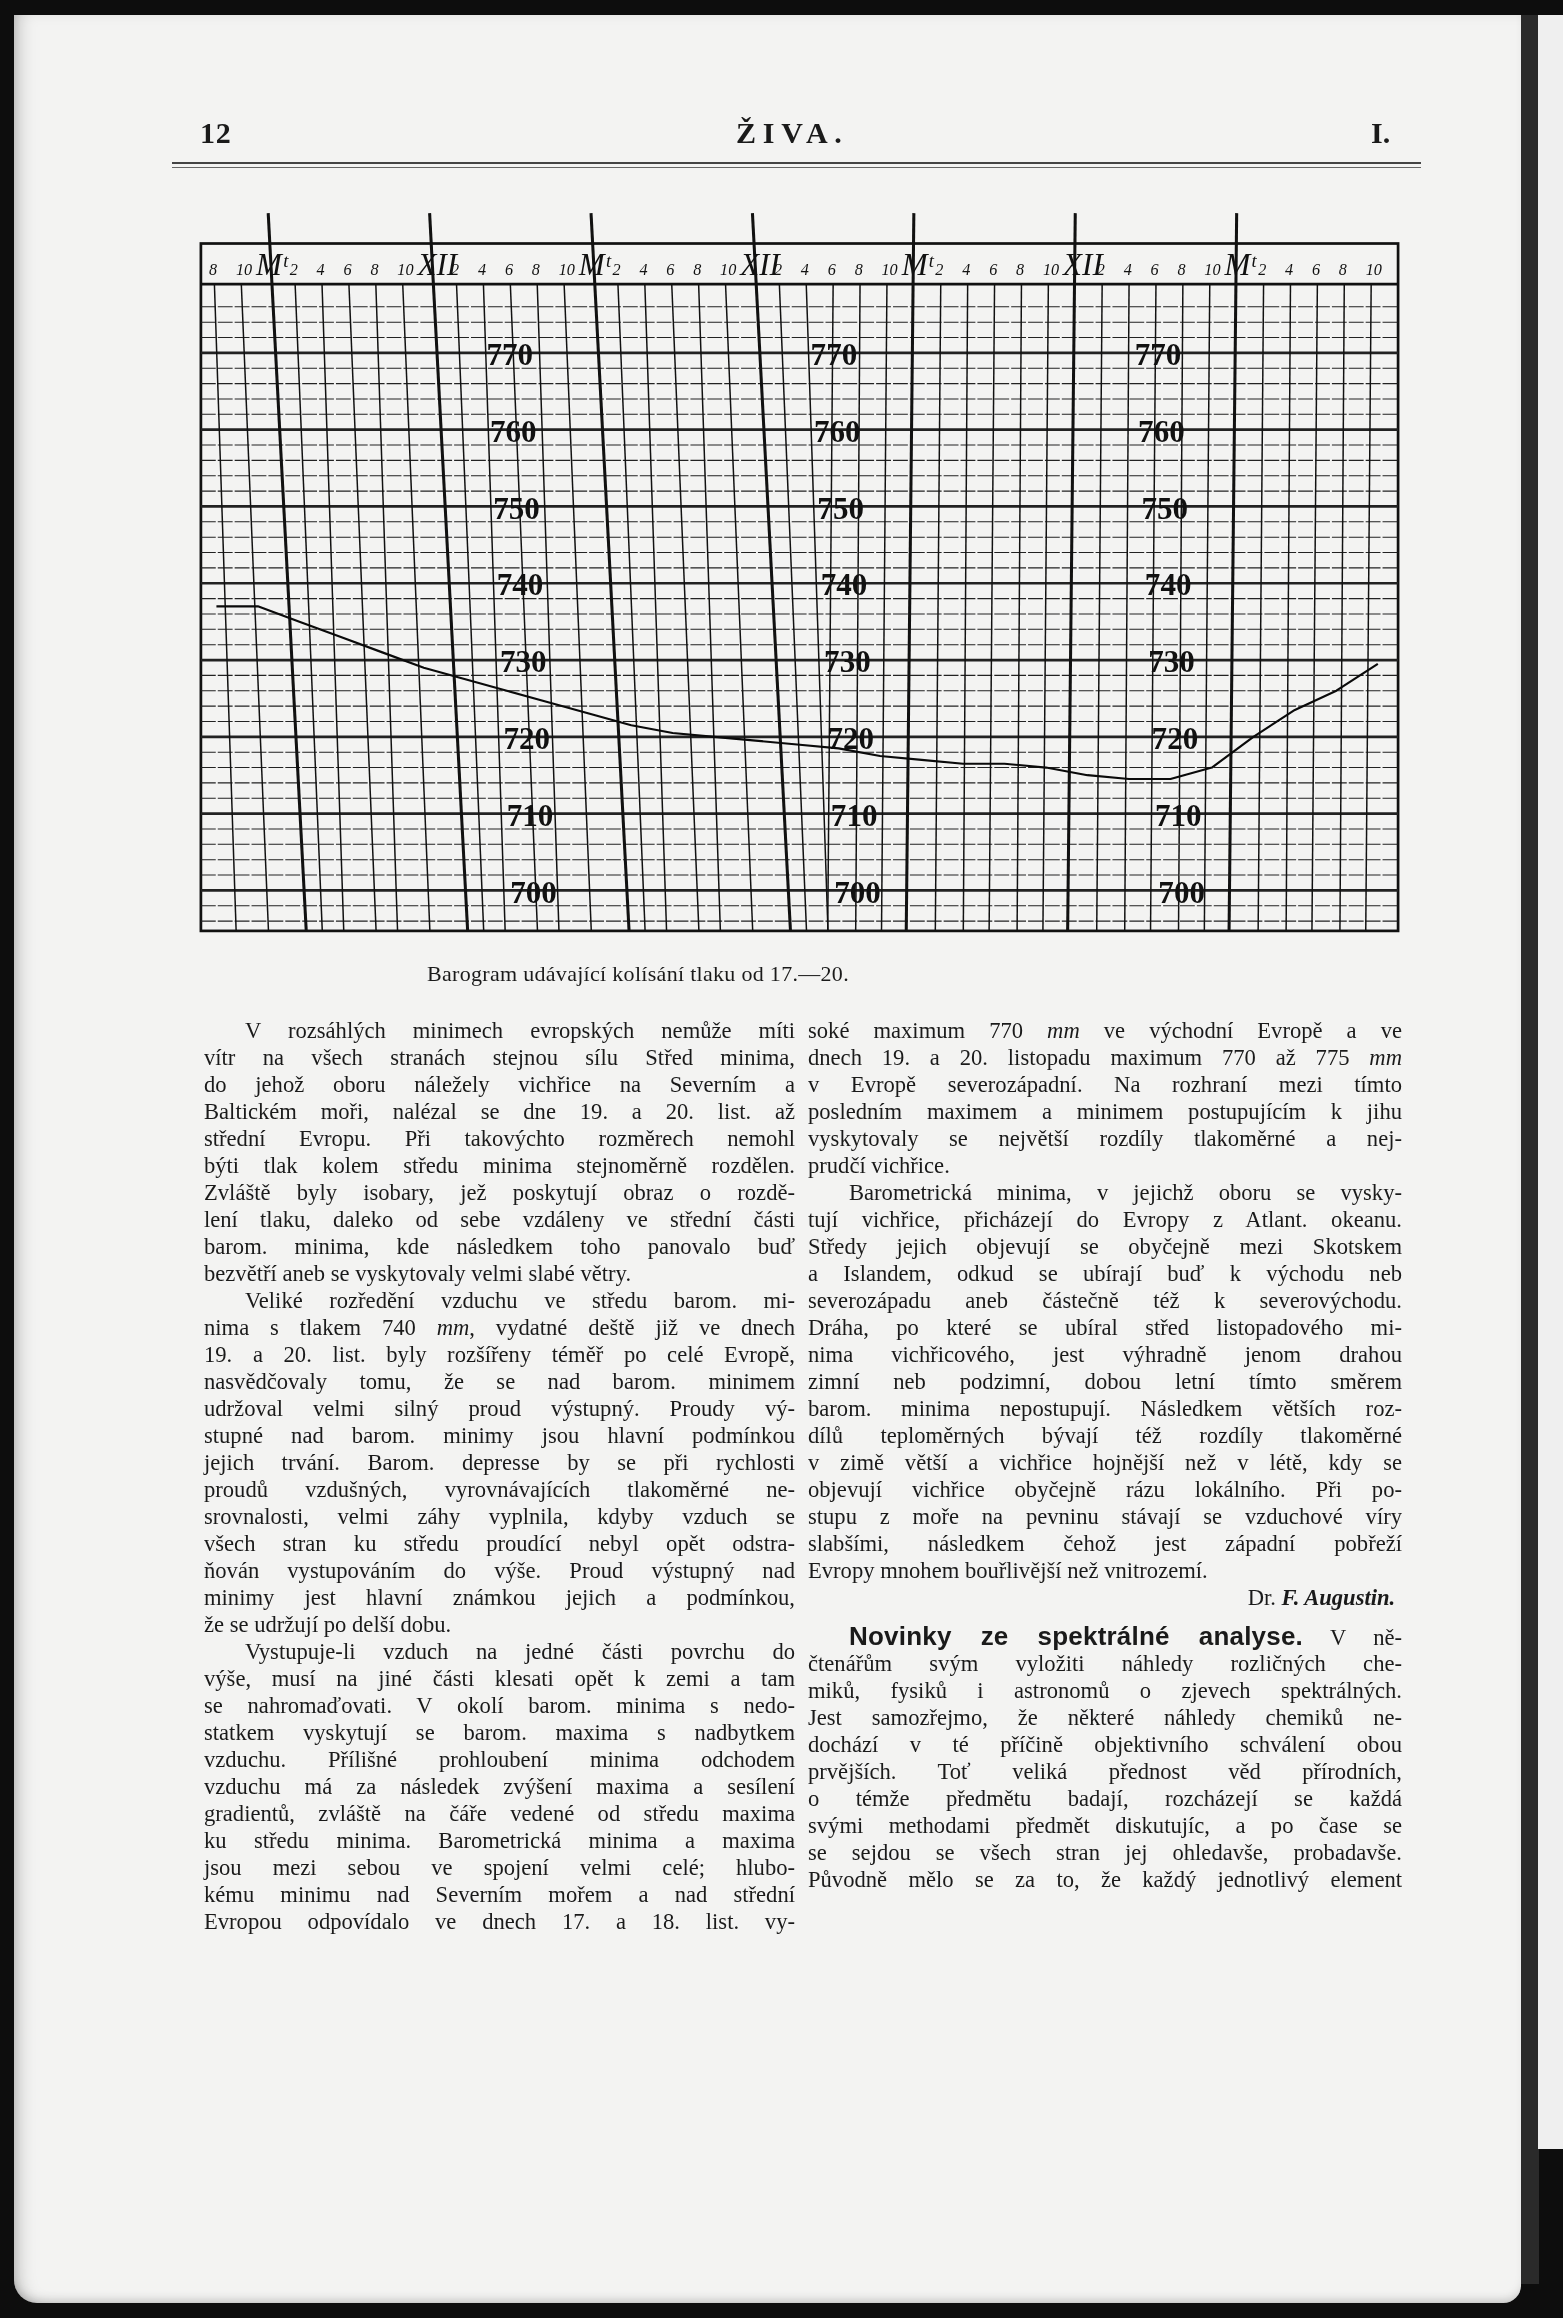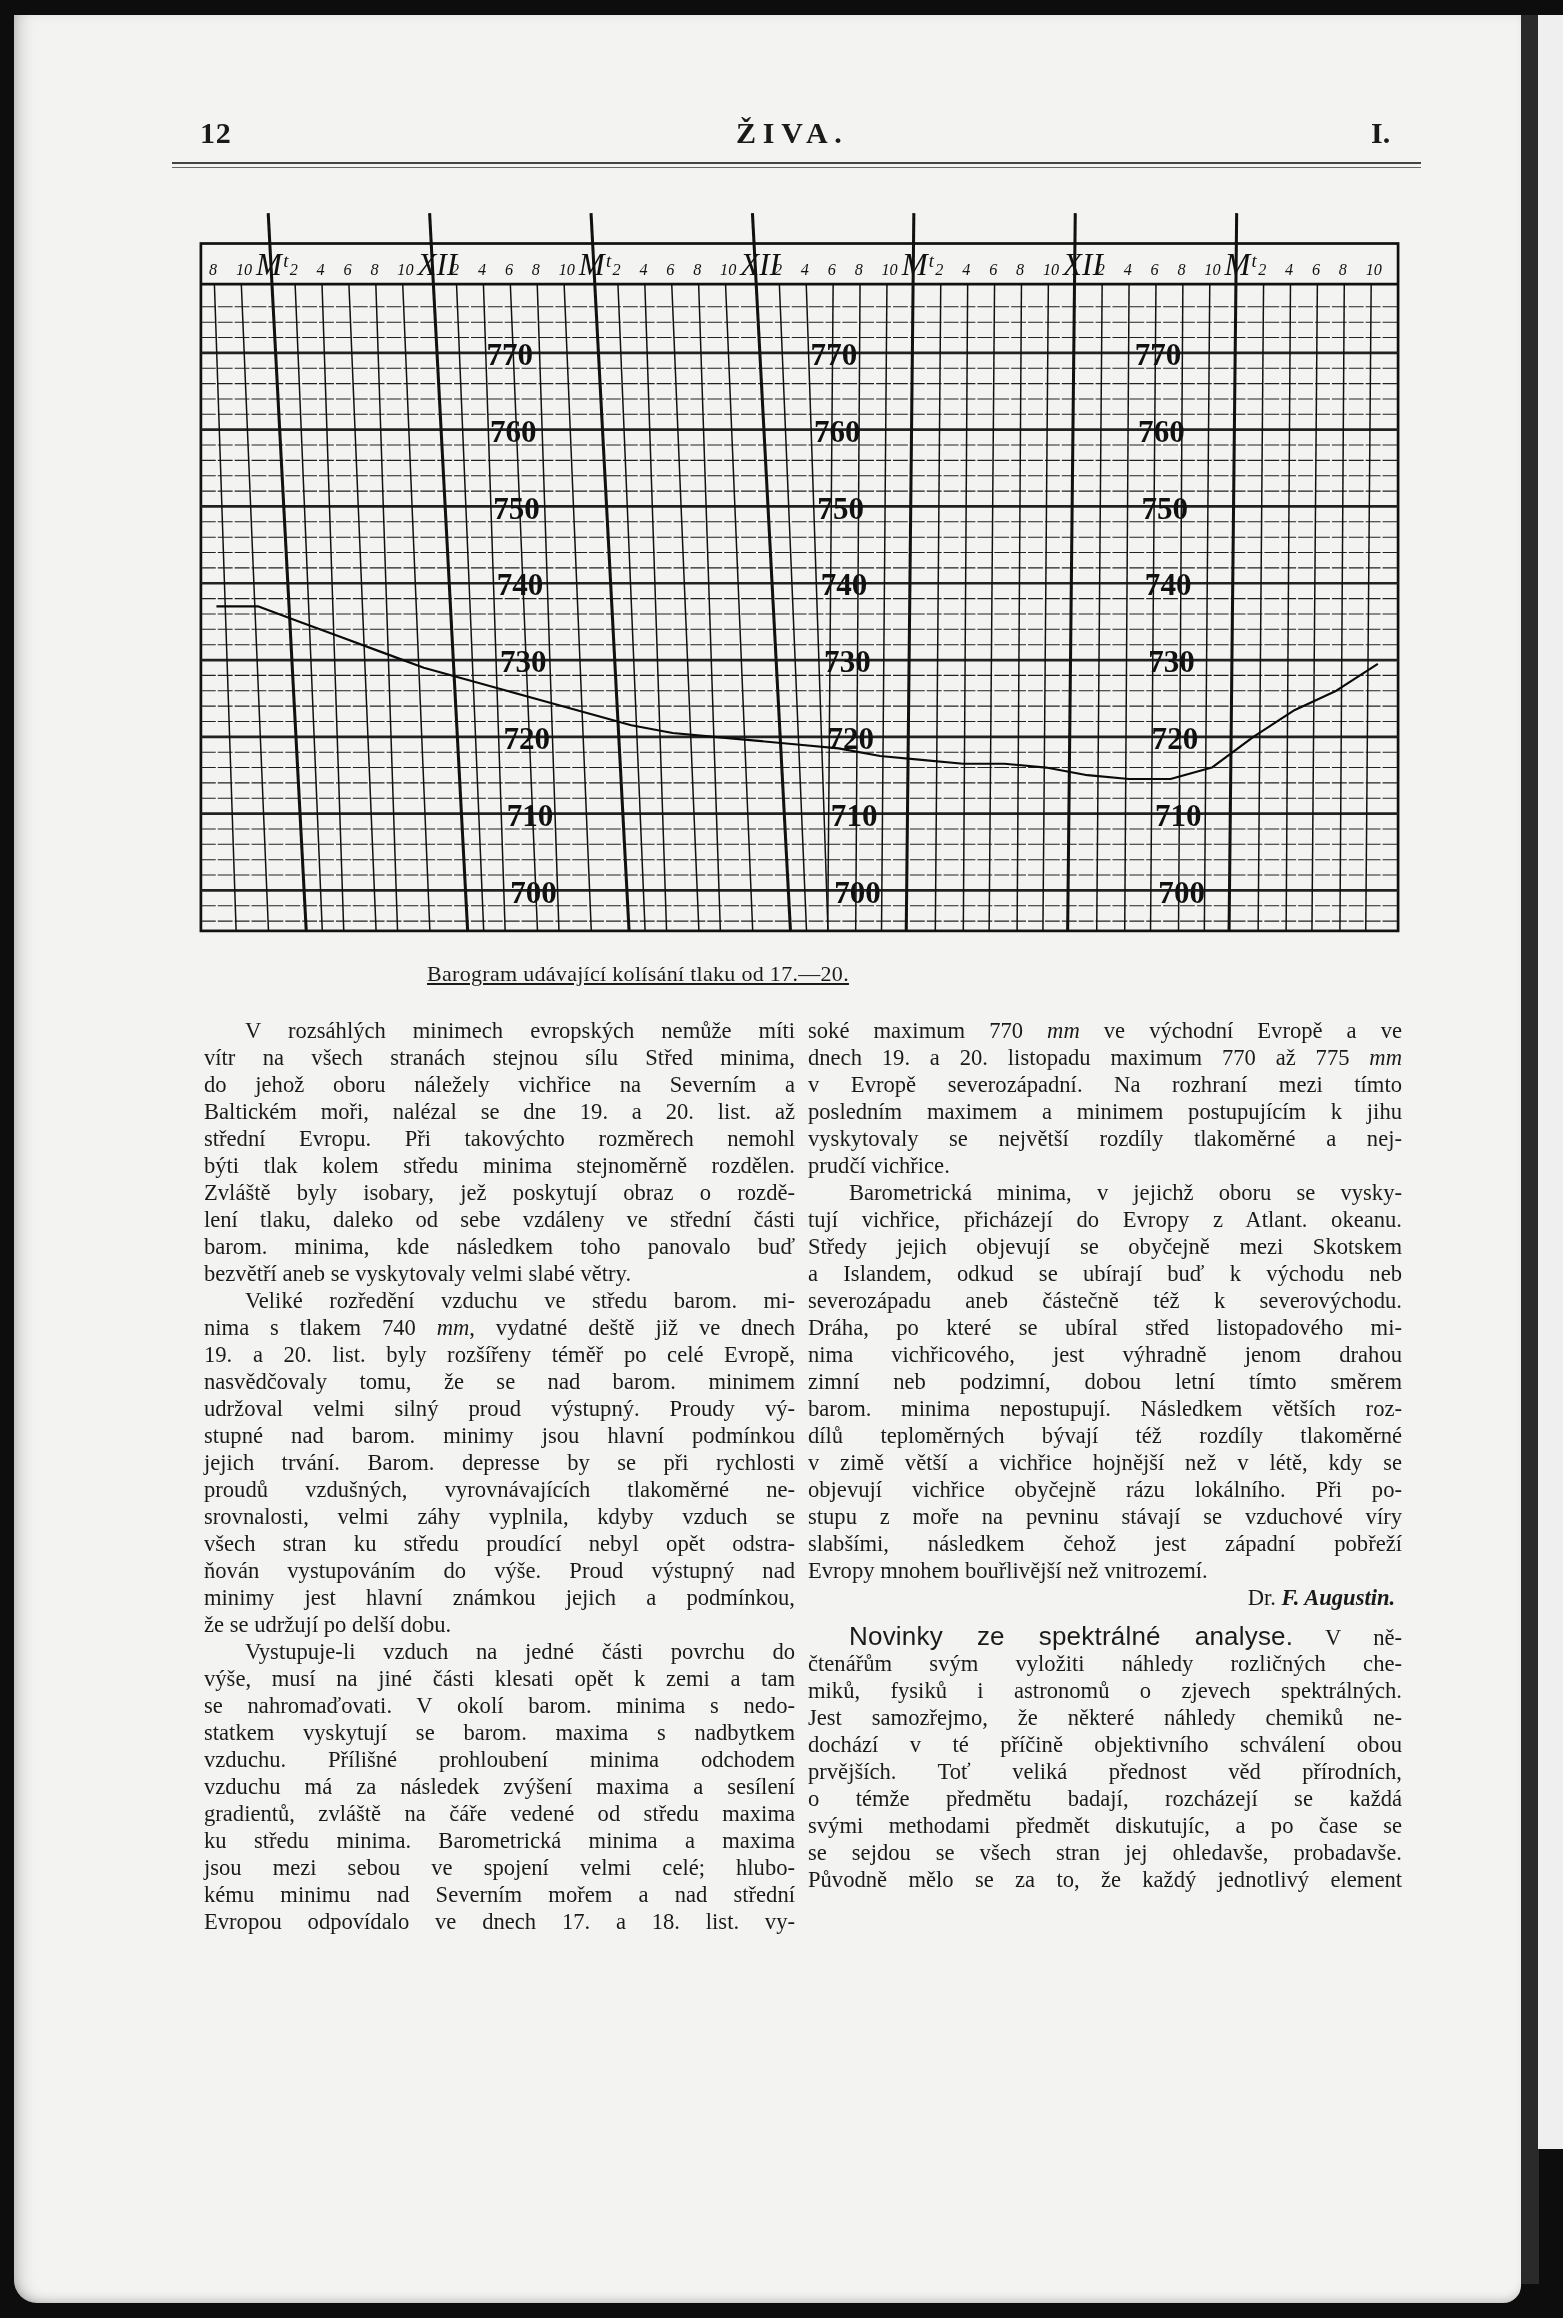--- a/index.html
+++ b/index.html
@@ -23,39 +23,39 @@
   .rh-title { position: absolute; left: 736px; top: 0; font-size: 30px; font-weight: bold; letter-spacing: 6.8px; }
   .rh-vol { position: absolute; left: 1371px; top: 0; font-size: 30px; font-weight: bold; }
   .rh-rule { position: absolute; left: 172px; top: 162px; width: 1249px; height: 2px; background: #444; }
   .rh-rule2 { position: absolute; left: 172px; top: 167px; width: 1249px; height: 1.4px; background: #666; }
 
   .figure { position: absolute; left: 196px; top: 203px; width: 1209px; height: 736px; }
   .figure svg { position: absolute; left: 0; top: 0; }
 
   .caption {
     position: absolute; top: 961px; left: 0; width: 1276px; text-align: center;
-    font-size: 22px; letter-spacing: 0.3px; text-decoration: underline;
+    font-size: 22px; letter-spacing: 0.3px;
   }
 
   .col {
     position: absolute; top: 1017px; width: 591px;
     font-size: 22.6px; line-height: 27px;
   }
   .col-left { left: 204px; }
   .col-right { left: 808px; width: 594px; }
   .line {
     display: block; white-space: nowrap; text-align: justify; text-align-last: justify;
     height: 27px; overflow: visible;
   }
   .line.indent { padding-left: 41px; }
   .line.last { text-align-last: left; }
   .line.sign { text-align: right; text-align-last: right; padding-right: 6.8px; }
   .line.gap { height: 12px; }
   .sec-title {
-    font-family: "Liberation Sans", "DejaVu Sans", sans-serif; font-weight: normal; font-size: 26px;
+    font-family: "Liberation Sans", "DejaVu Sans", sans-serif; font-weight: bold; font-size: 26px;
     letter-spacing: 0.2px;
   }
   i { font-style: italic; margin-top: 10px; }
 </style>
 </head>
 <body>
 
 <div class="page"></div>
 <div class="edge-bar"></div>
 <div class="edge-strip"></div>

